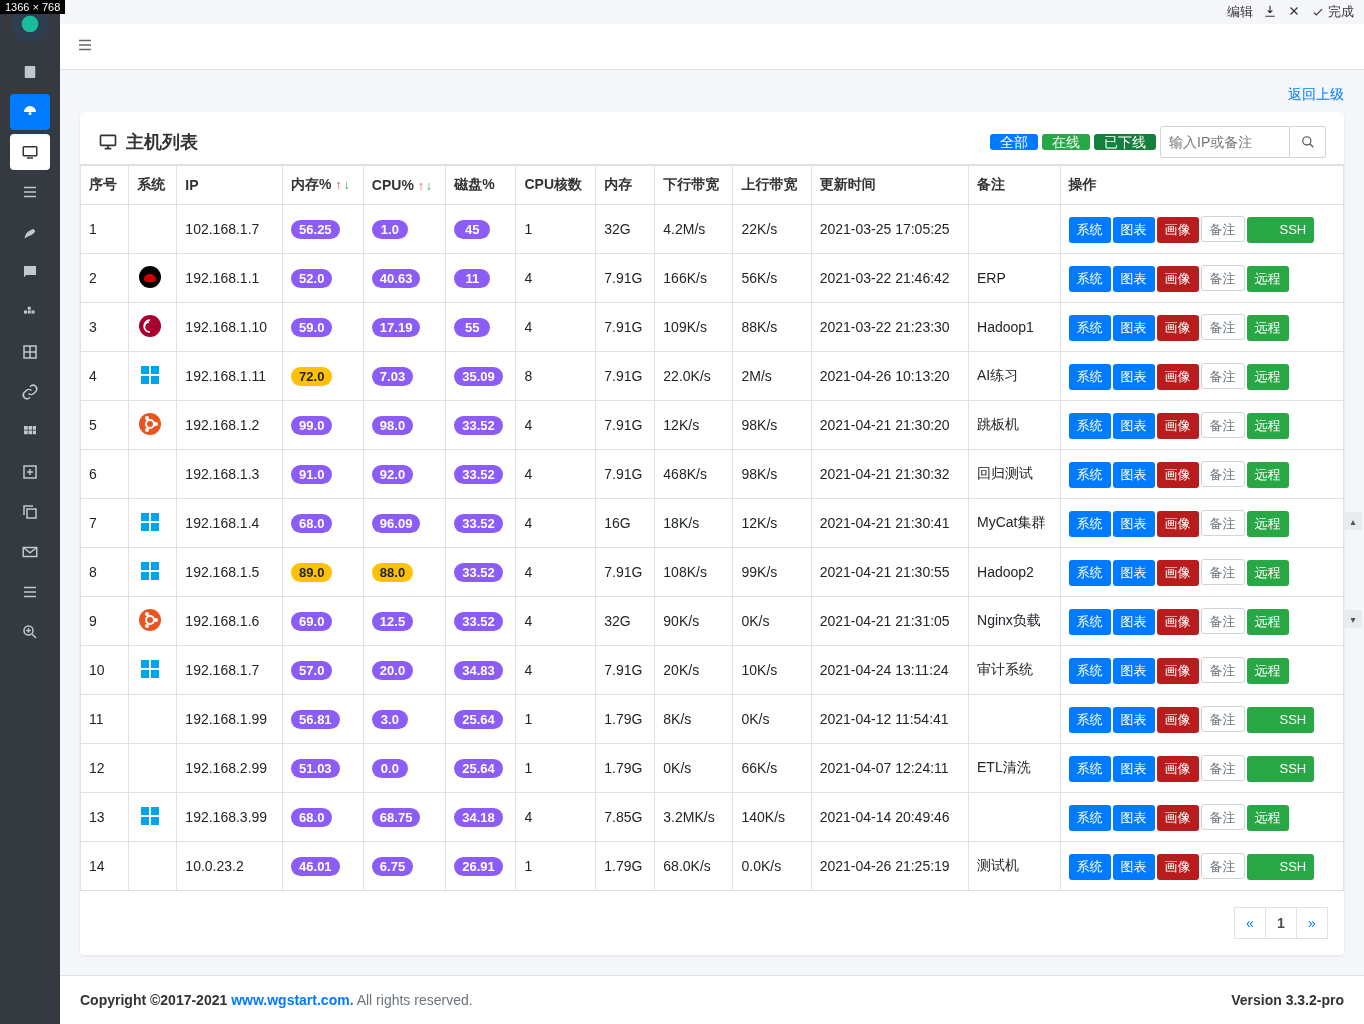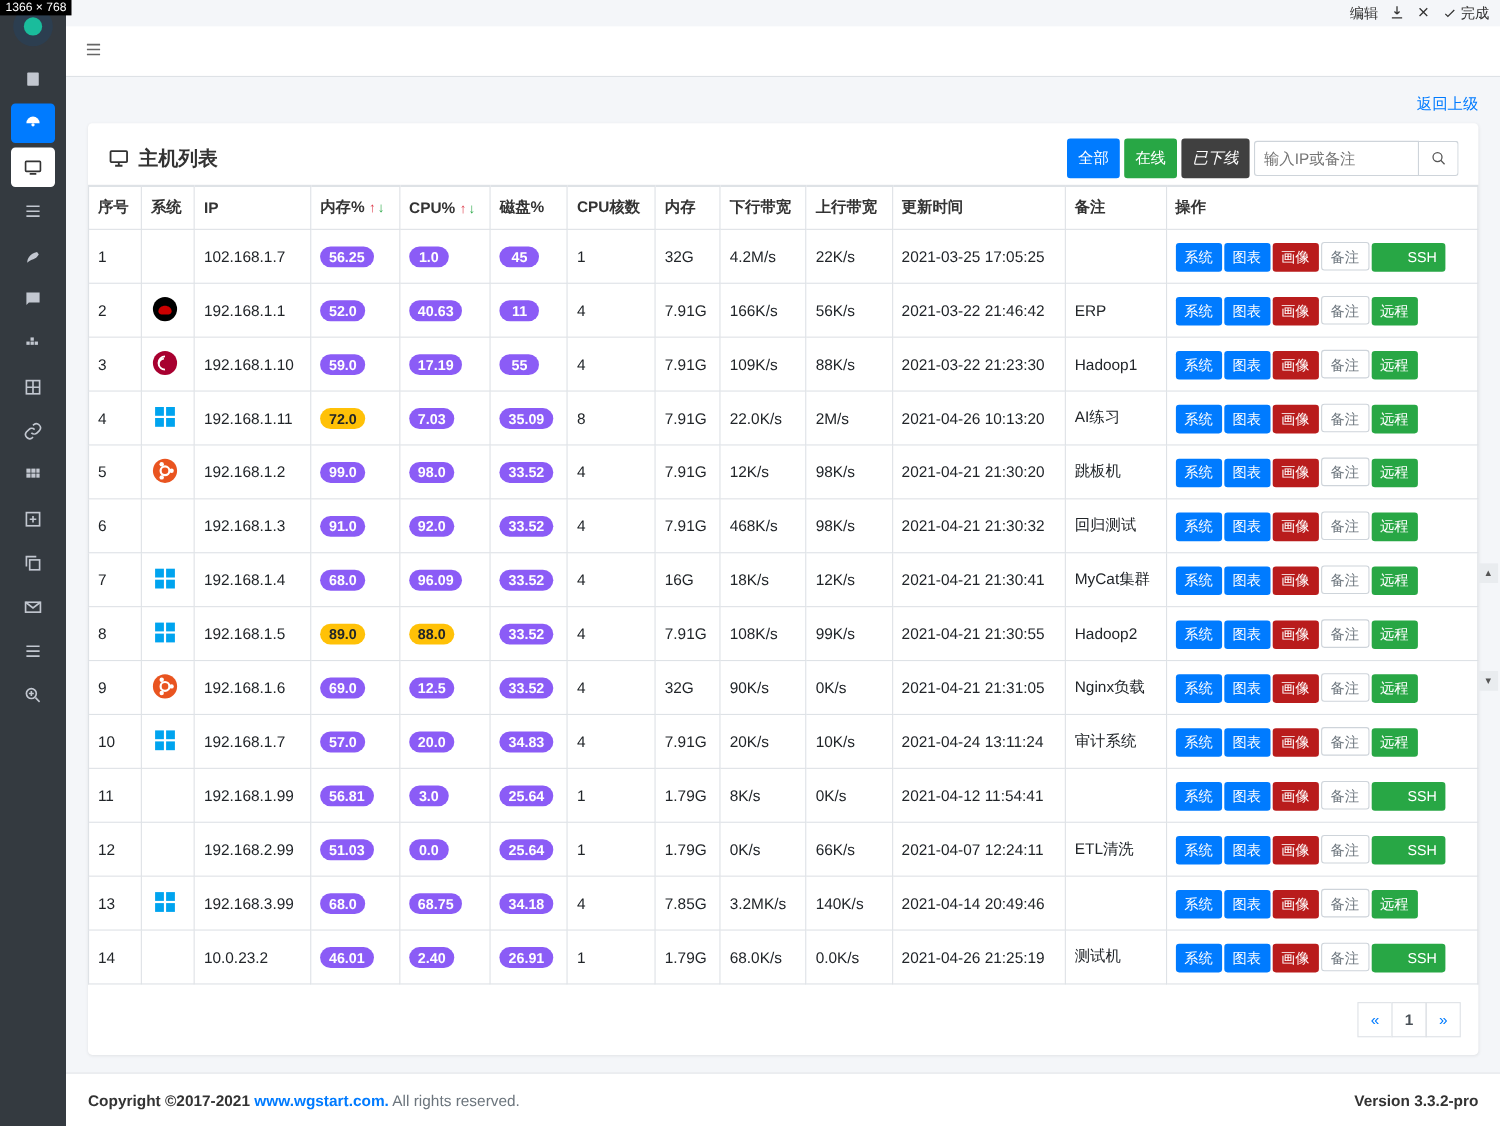--- a/index.html
+++ b/index.html
@@ -17,26 +17,26 @@
 .main-header { height: 46px; background: #fff; border-bottom: 1px solid #dee2e6; display: flex; align-items: center; padding: 0 16px; }
 .main-header .burger { cursor: pointer; }
 .main { flex: 1; padding: 16px 20px 10px 20px; }
 .return-link { text-align: right; padding: 0 0 8px 0; }
 .return-link a { color: #007bff; text-decoration: none; font-size: 14px; margin-left: 40px; }
 .card { background: #fff; border-radius: 4px; box-shadow: 0 1px 3px rgba(0,0,0,.08); }
 .card-header { padding: 14px 18px 6px 18px; display: flex; justify-content: space-between; align-items: center; gap: 18px; }
 .card-title { font-size: 18px; font-weight: 600; display: flex; align-items: center; gap: 8px; }
 .card-title svg { width: 20px; height: 20px; }
 .filter-bar { display: flex; gap: 4px; align-items: center; }
-.filter-bar .btn { height: 36px; padding: 0 10px; border: none; border-radius: 3px; font-size: 14px; cursor: pointer; color: #fff; }
+.filter-bar .btn { height: 16px; padding: 0 10px; border: none; border-radius: 3px; font-size: 14px; cursor: pointer; color: #fff; }
 .btn-blue { background: #007bff; }
 .btn-green { background: #28a745; }
-.btn-red { background: #404040; font-style: italic; }
+.btn-red { background: #15803d; }
 .search-group { display: flex; }
-.search-input { height: 32px; width: 150px; border: 1px solid #ced4da; border-radius: 3px 0 0 3px; padding: 0 8px; font-size: 14px; }
+.search-input { height: 32px; width: 130px; border: 1px solid #ced4da; border-radius: 3px 0 0 3px; padding: 0 8px; font-size: 14px; }
 .search-btn { height: 32px; width: 36px; border: 1px solid #ced4da; border-left: none; border-radius: 0 3px 3px 0; background: #fff; cursor: pointer; display:flex;align-items:center;justify-content:center;}
 table { width: 100%; border-collapse: collapse; }
 th, td { border: 1px solid #dee2e6; padding: 10px 8px; text-align: left; vertical-align: middle; font-size: 14px; }
 th { border-top: 2px solid #dee2e6; font-weight: 700; white-space: nowrap; }
 td { color: #212529; }
 .sort-arrows { display: inline-flex; gap: 2px; margin-left: 4px; font-size: 12px; }
 .arrow-up { color: #dc3545; }
 .arrow-down { color: #28a745; }
 .os-icon { width: 26px; height: 26px; display: inline-flex; align-items: center; justify-content: center; }
 .badge { display: inline-block; min-width: 36px; text-align: center; padding: 2px 8px; border-radius: 10px; color: #fff; font-size: 13px; font-weight: 600; }
@@ -513,21 +513,21 @@
             </tr>
             <tr>
               <td>14</td>
               <td><span class="os-icon">
                   <svg width="24" height="24" viewBox="0 0 24 24" fill="#2a9fd6">
                     <path d="M12 2v20M2 12h20M5 5l14 14M19 5L5 19"></path>
                   </svg>
                 </span></td>
               <td>10.0.23.2</td>
               <td><span class="badge badge-blue">46.01</span></td>
-              <td><span class="badge badge-blue">2.40</span></td>
+              <td><span class="badge badge-blue">6.75</span></td>
               <td><span class="badge badge-blue">26.91</span></td>
               <td>1</td>
               <td>1.79G</td>
               <td>68.0K/s</td>
               <td>0.0K/s</td>
               <td>2021-04-26 21:25:19</td>
               <td>测试机</td>
               <td class="action-cell"><button class="action-btn ab-system">系统</button><button class="action-btn ab-chart">图表</button><button class="action-btn ab-image">画像</button><button class="action-btn ab-note">备注</button><button class="action-btn ab-ssh">SSH</button></td>
             </tr>
           </tbody>

